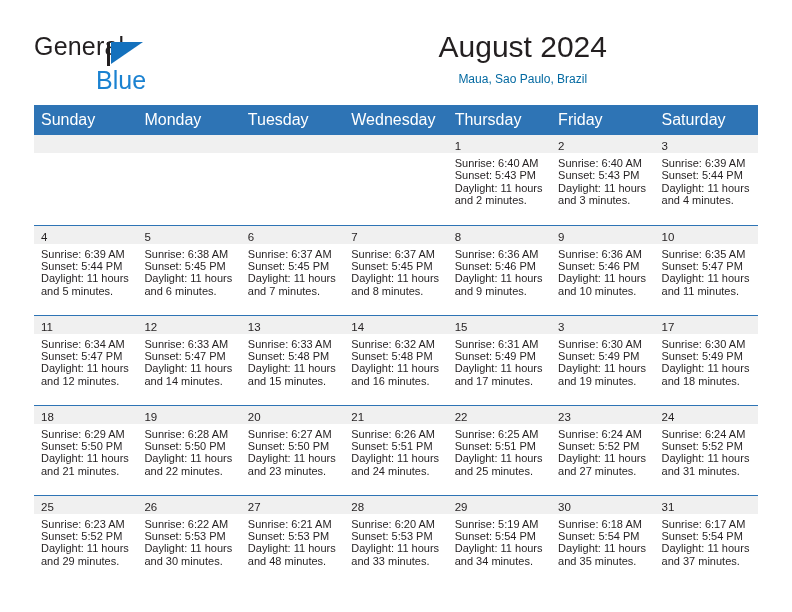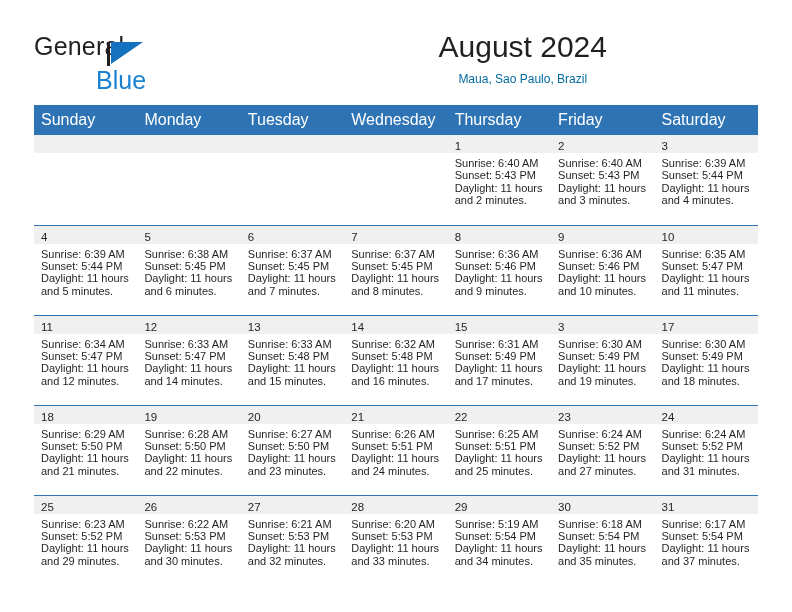--- a/index.html
+++ b/index.html
@@ -548,21 +548,21 @@
               </div>
             </div>
           </td>
         <td>
             <div class="daycell">
               <div class="daynum-band"><span class="daynum">27</span></div>
               <div class="dayinfo">
                 <div>Sunrise: 6:21 AM</div>
                 <div>Sunset: 5:53 PM</div>
                 <div>Daylight: 11 hours</div>
-                <div>and 32 minutes.</div>
+                <div>and 48 minutes.</div>
               </div>
             </div>
           </td>
         <td>
             <div class="daycell">
               <div class="daynum-band"><span class="daynum">28</span></div>
               <div class="dayinfo">
                 <div>Sunrise: 6:20 AM</div>
                 <div>Sunset: 5:53 PM</div>
                 <div>Daylight: 11 hours</div>

